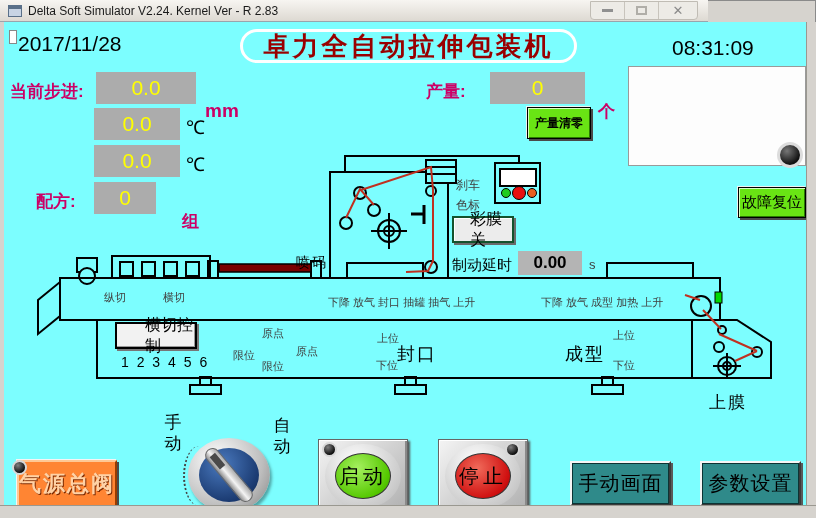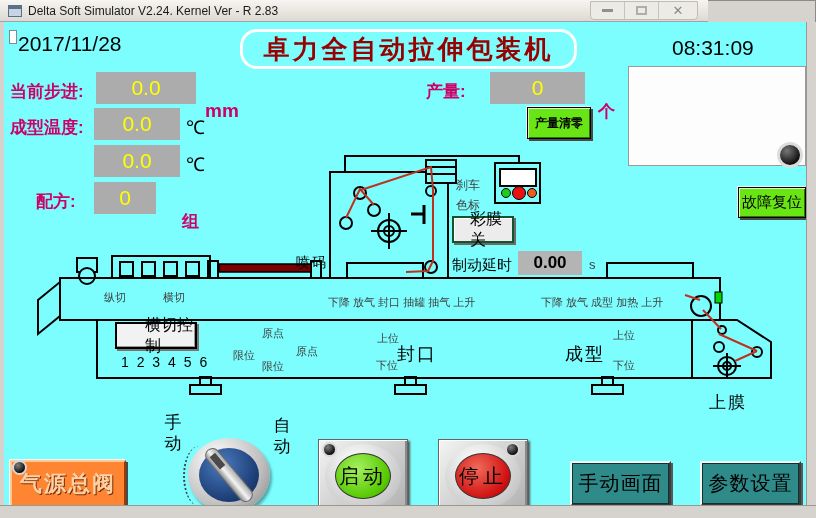--- a/index.html
+++ b/index.html
@@ -25,21 +25,21 @@
   
   .cyan { position:absolute; left:4px; top:22px; width:802px; height:483px; background:#7CFEFF; }
   .frame-l { position:absolute; left:0; top:22px; width:4px; height:496px; background:#D6D3CE; }
   .frame-r { position:absolute; left:806px; top:22px; width:10px; height:496px; background:#D6D3CE; border-left:1px solid #9a9890; }
   .frame-b { position:absolute; left:0; top:505px; width:816px; height:13px; background:#D6D3CE; border-top:1px solid #9a9890; }
   .abs { position:absolute; }
   
   .page-ico { left:9px; top:30px; width:8px; height:14px; background:#fff; border:1px solid #888; }
   .date { left:18px; top:32px; font-size:21px; color:#000; }
   .time { left:672px; top:36px; font-size:21px; color:#000; }
-  .mtitle { left:240px; top:29px; width:337px; height:40px; border:3px solid #fff; border-radius:17px;
+  .mtitle { left:240px; top:29px; width:337px; height:34px; border:3px solid #fff; border-radius:17px;
             display:flex; align-items:center; justify-content:center;
             font-size:26px; font-weight:bold; color:#990000; letter-spacing:3px; }
   
   .mlabel { font-size:17px; font-weight:bold; color:#CC0066; }
   .vbox { background:#ACACAC; display:flex; align-items:center; justify-content:center;
           color:#FFFF00; font-size:21px; }
   .unit-m { font-size:19px; font-weight:bold; color:#CC0066;margin-top:20px; }
   .unit-k { font-size:19px; color:#000; }
   
   .gbtn { background:#69E414; border:1px solid #000; color:#000; display:flex; align-items:center; justify-content:center;
@@ -185,21 +185,20 @@
 
   <div class="abs page-ico"></div>
   <div class="abs date">2017/11/28</div>
   <div class="abs mtitle">卓力全自动拉伸包装机</div>
   <div class="abs time">08:31:09</div>
 
   <div class="abs mlabel" style="left:10px;top:80px;">当前步进:</div>
   <div class="abs vbox" style="left:96px;top:72px;width:100px;height:32px;">0.0</div>
   <div class="abs unit-m" style="left:205px;top:80px;">mm</div>
 
-  <div class="abs mlabel" style="left:10px;top:116px;">成型温度:</div>
   <div class="abs vbox" style="left:94px;top:108px;width:86px;height:32px;">0.0</div>
   <div class="abs unit-k" style="left:186px;top:114px;">℃</div>
 
   <div class="abs vbox" style="left:94px;top:145px;width:86px;height:32px;">0.0</div>
   <div class="abs unit-k" style="left:186px;top:151px;">℃</div>
 
   <div class="abs mlabel" style="left:36px;top:190px;">配方:</div>
   <div class="abs vbox" style="left:94px;top:182px;width:62px;height:32px;">0</div>
   <div class="abs unit-m" style="left:182px;top:190px;font-size:17px;">组</div>
 
@@ -241,21 +240,21 @@
   <div class="abs mk" style="left:613px;top:358px;">下位</div>
   <div class="abs mk18" style="left:709px;top:391px;font-size:17px;">上膜</div>
 
   <div class="abs vtext" style="left:162px;top:412px;">手动</div>
   <div class="abs vtext" style="left:271px;top:415px;">自动</div>
   <div class="abs knob">
     <div class="knob-in"></div>
     <div class="handle"></div>
   </div>
 
-  <div class="abs orangebtn" style="left:10px;top:460px;width:116px;height:48px;">气源总阀</div>
+  <div class="abs orangebtn" style="left:17px;top:460px;width:100px;height:48px;">气源总阀</div>
   <div class="abs dot" style="left:12px;top:460px;"></div>
 
   <div class="abs plate" style="left:318px;top:439px;width:90px;height:74px;">
     <div class="ring">
       <div class="face green">启动</div>
     </div>
   </div>
   <div class="abs dot" style="left:322px;top:442px;"></div>
 
   <div class="abs plate" style="left:438px;top:439px;width:90px;height:74px;">

